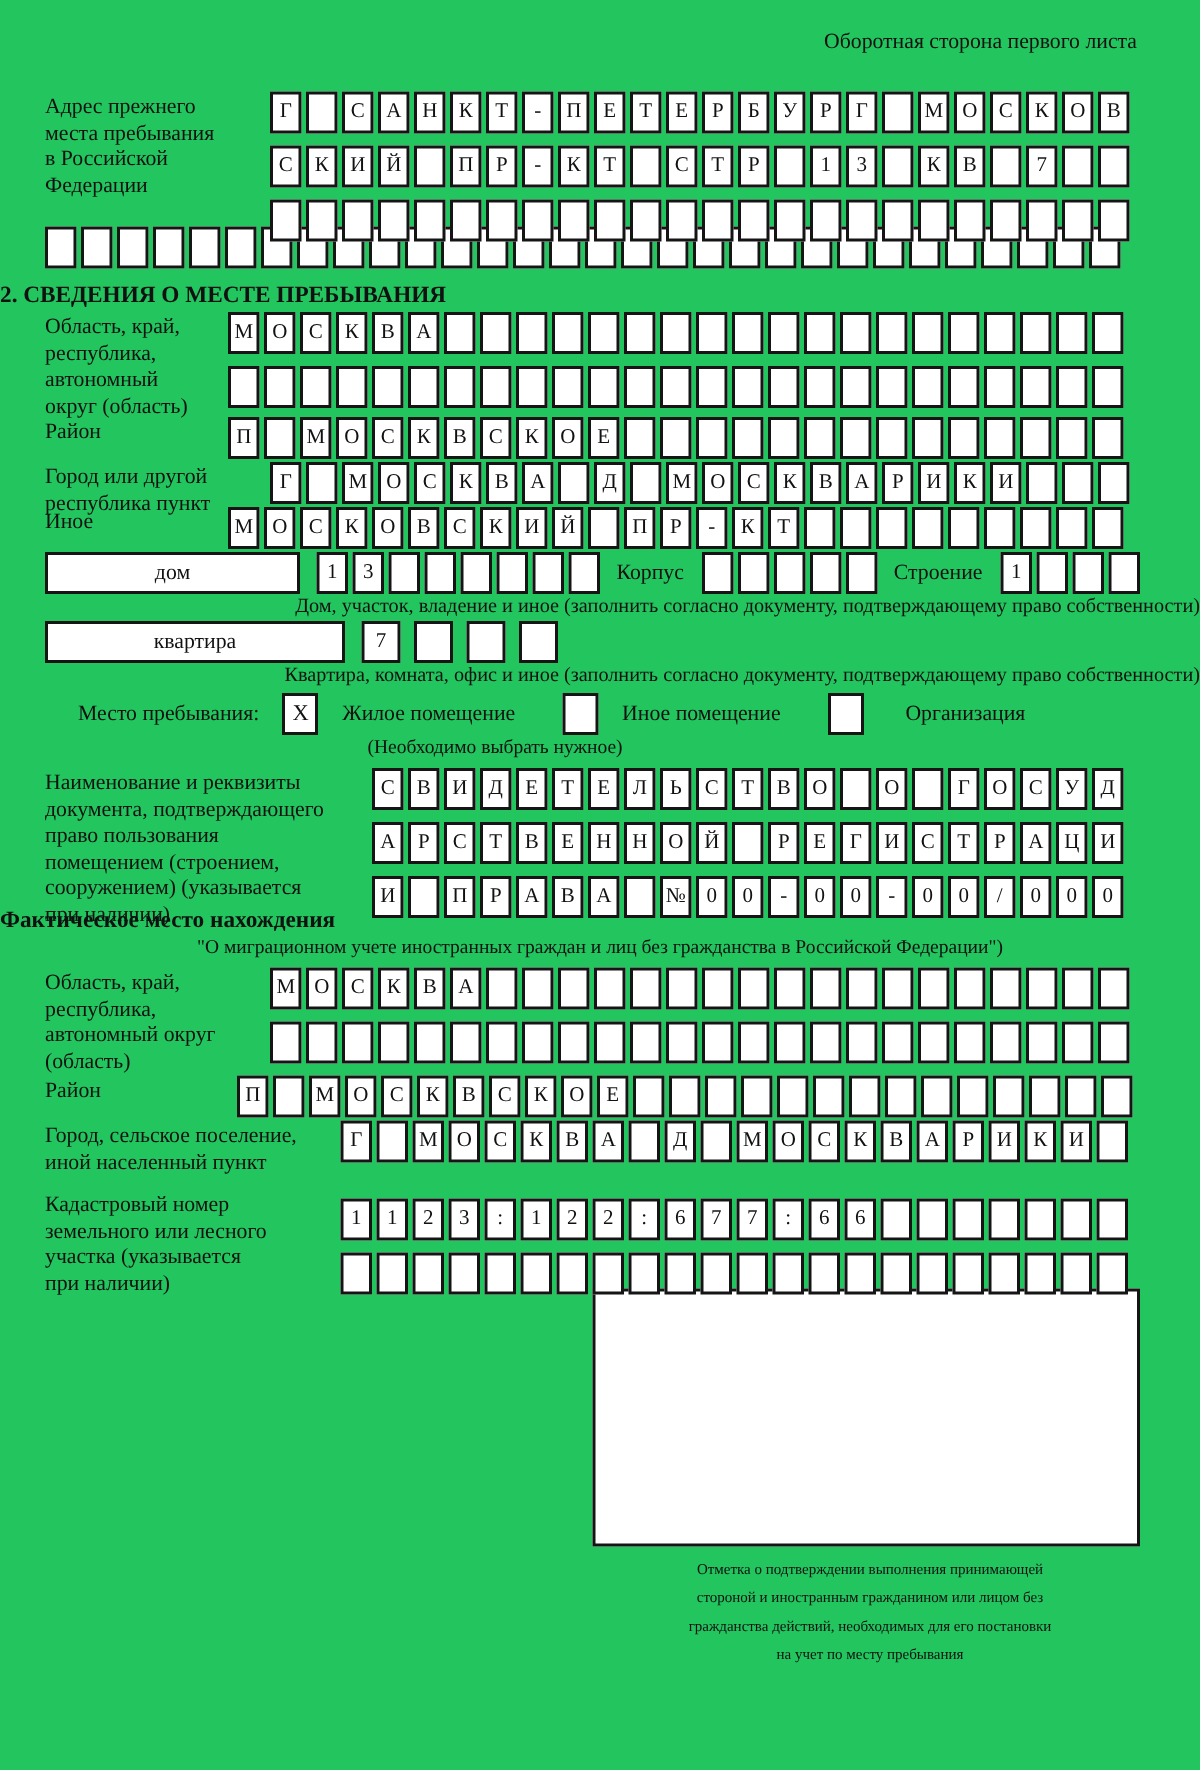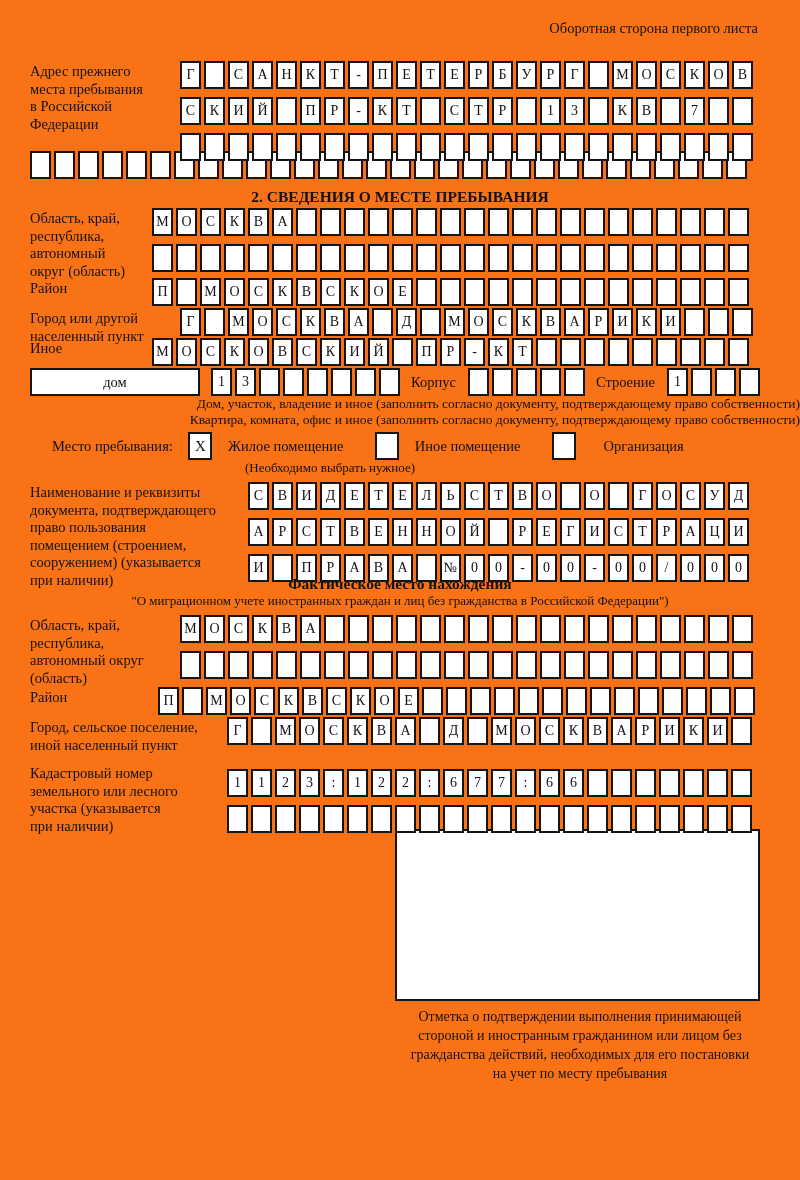--- a/index.html
+++ b/index.html
@@ -1,18 +1,18 @@
 <!DOCTYPE html>
 <html><head>
 <meta charset="utf-8">
 <style>
   html,body { margin:0; padding:0; background:#ffffff; }
   .page {
     position:relative; width:800px; height:1180px; margin:0 auto;
-    background:#f97316; color:#111;
+    background:#22c55e; color:#111;
     font-family:"Liberation Serif","DejaVu Serif",serif;
     overflow:hidden; box-sizing:border-box;
   }
   .hdr { margin-top:20px; padding-right:42px; text-align:right; font-size:14.5px; }
   .block { position:relative; margin-left:30px; }
   .lbl { position:absolute; left:0; top:2px; font-size:14.5px; line-height:17.5px; white-space:pre-line; }
   .rows { }
   .cellrow { white-space:nowrap; height:16px; margin-bottom:20px; }
   .cell {
     display:inline-block; width:17px; height:24px; border:2px solid #151515;
@@ -26,38 +26,38 @@
   .mt16 { margin-top:16px; }
   .mt22 { margin-top:22px; }
   .mt6 { margin-top:6px; }
   .mt4 { margin-top:4px; }
   .mt2 { margin-top:2px; }
   .h60 { height:60px; }
   .h90 { height:90px; }
   .h30 { height:30px; }
   .note { font-size:13px; line-height:16px; }
   .center { text-align:center; }
-  .sect-title { text-align:center; font-size:15.5px; font-weight:bold; line-height:19px; margin-top:2px; }
+  .sect-title { text-align:left; font-size:15.5px; font-weight:bold; line-height:19px; margin-top:2px; }
   .houserow { margin-left:30px; height:28px; white-space:nowrap; }
   .widebox {
     display:inline-block; height:24px; border:2px solid #151515; line-height:24px;
     text-align:center; font-size:14.5px; vertical-align:top; background:#fff;
   }
   .cells-inline { display:inline-block; vertical-align:top; margin-left:7px; }
   .qcells .cell { width:22px; margin-right:9px; }
   .inl { display:inline-block; font-size:14.5px; line-height:28px; vertical-align:top; margin:0 6px 0 4px; }
   .cap { margin-left:50px; font-size:13.5px; line-height:16px;text-align:right; }
   .staytype { margin-left:52px; height:28px; white-space:nowrap; font-size:14.5px; }
   .staytype .txt { display:inline-block; line-height:28px; vertical-align:top; }
   .chk {
     display:inline-block; width:20px; height:24px; border:2px solid #151515;
     text-align:center; line-height:24px; font-size:15px; vertical-align:top; background:#fff;
   }
   .stamp-box { margin-left:395px; width:361px; height:168px; border:2px solid #151515; background:#fff; }
-  .stamp-caption { margin-left:368px; width:424px; text-align:center; font-size:14px; line-height:19px; white-space:pre-line; }
+  .stamp-caption { margin-left:368px; width:424px; text-align:center; font-size:10px; line-height:19px; white-space:pre-line; }
 </style>
 </head>
 <body>
 
 <div class="page">
 
   <div class="hdr">Оборотная сторона первого листа</div>
 
   <div class="block h90 mt24">
     <div class="lbl" style="width:146px">Адрес прежнего
@@ -87,21 +87,21 @@
 
   <div class="block h30 mt10">
     <div class="lbl" style="width:118px">Район</div>
     <div class="rows" style="margin-left:122px">
       <div class="cellrow"><span class="cell">П</span><span class="cell"></span><span class="cell">М</span><span class="cell">О</span><span class="cell">С</span><span class="cell">К</span><span class="cell">В</span><span class="cell">С</span><span class="cell">К</span><span class="cell">О</span><span class="cell">Е</span><span class="cell"></span><span class="cell"></span><span class="cell"></span><span class="cell"></span><span class="cell"></span><span class="cell"></span><span class="cell"></span><span class="cell"></span><span class="cell"></span><span class="cell"></span><span class="cell"></span><span class="cell"></span><span class="cell"></span><span class="cell"></span></div>
     </div>
   </div>
 
   <div class="block h30">
     <div class="lbl" style="width:146px">Город или другой
-населенный пункт</div>
+республика пункт</div>
     <div class="rows" style="margin-left:150px">
       <div class="cellrow"><span class="cell">Г</span><span class="cell"></span><span class="cell">М</span><span class="cell">О</span><span class="cell">С</span><span class="cell">К</span><span class="cell">В</span><span class="cell">А</span><span class="cell"></span><span class="cell">Д</span><span class="cell"></span><span class="cell">М</span><span class="cell">О</span><span class="cell">С</span><span class="cell">К</span><span class="cell">В</span><span class="cell">А</span><span class="cell">Р</span><span class="cell">И</span><span class="cell">К</span><span class="cell">И</span><span class="cell"></span><span class="cell"></span><span class="cell"></span></div>
     </div>
   </div>
 
   <div class="block h30">
     <div class="lbl" style="width:118px">Иное</div>
     <div class="rows" style="margin-left:122px">
       <div class="cellrow"><span class="cell">М</span><span class="cell">О</span><span class="cell">С</span><span class="cell">К</span><span class="cell">О</span><span class="cell">В</span><span class="cell">С</span><span class="cell">К</span><span class="cell">И</span><span class="cell">Й</span><span class="cell"></span><span class="cell">П</span><span class="cell">Р</span><span class="cell">-</span><span class="cell">К</span><span class="cell">Т</span><span class="cell"></span><span class="cell"></span><span class="cell"></span><span class="cell"></span><span class="cell"></span><span class="cell"></span><span class="cell"></span><span class="cell"></span><span class="cell"></span></div>
     </div>
@@ -110,20 +110,24 @@
   <div class="houserow">
     <span class="widebox" style="width:166px">дом</span>
     <span class="cells-inline"><span class="cell">1</span><span class="cell">3</span><span class="cell"></span><span class="cell"></span><span class="cell"></span><span class="cell"></span><span class="cell"></span><span class="cell"></span></span>
     <span class="inl">Корпус</span>
     <span class="cells-inline" style="margin-left:2px"><span class="cell"></span><span class="cell"></span><span class="cell"></span><span class="cell"></span><span class="cell"></span></span>
     <span class="inl">Строение</span>
     <span class="cells-inline" style="margin-left:2px"><span class="cell">1</span><span class="cell"></span><span class="cell"></span><span class="cell"></span></span>
   </div>
   <div class="cap">Дом, участок, владение и иное (заполнить согласно документу, подтверждающему право собственности)</div>
 
+  <div class="houserow mt2">
+    <span class="widebox" style="width:196px">квартира</span>
+    <span class="cells-inline qcells"><span class="cell">7</span><span class="cell"></span><span class="cell"></span><span class="cell"></span></span>
+  </div>
   <div class="cap">Квартира, комната, офис и иное (заполнить согласно документу, подтверждающему право собственности)</div>
 
   <div class="staytype mt4">
     <span class="txt">Место пребывания:</span>
     <span class="chk" style="margin-left:12px">X</span>
     <span class="txt" style="margin-left:12px">Жилое помещение</span>
     <span class="chk" style="margin-left:28px"></span>
     <span class="txt" style="margin-left:12px">Иное помещение</span>
     <span class="chk" style="margin-left:28px"></span>
     <span class="txt" style="margin-left:24px">Организация</span>

